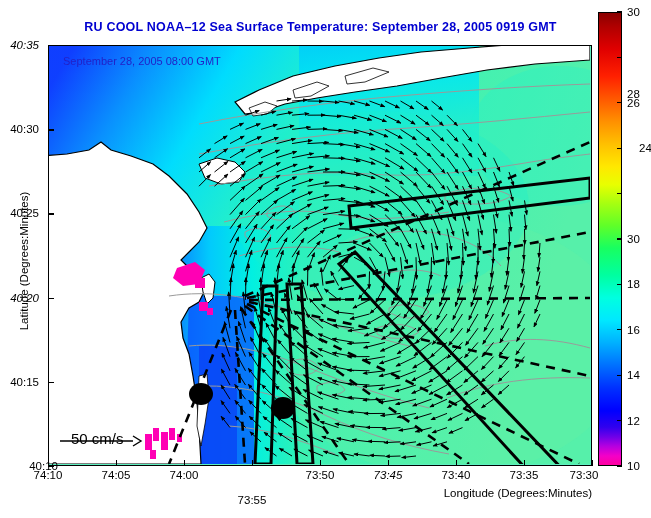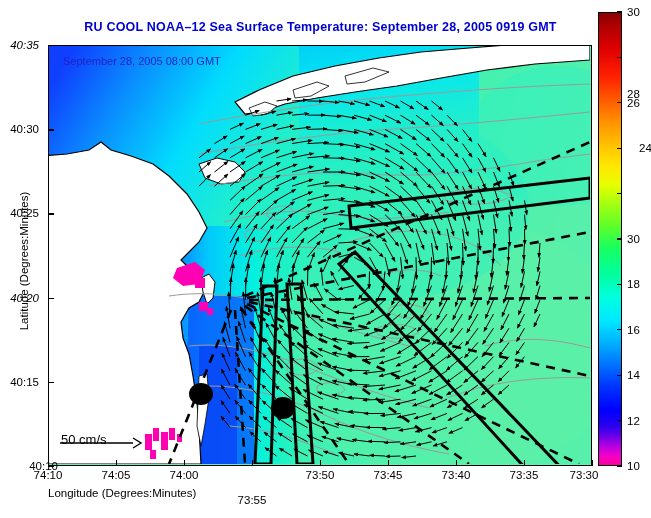--- a/index.html
+++ b/index.html
@@ -18,30 +18,30 @@
         background:#5cf0c0;}
   #plotclip{position:absolute;inset:0;overflow:hidden;}
   #plot svg, #plot .lay{position:absolute;left:0;top:0;width:541px;height:418px;}
 
   
   #annot{position:absolute;left:14px;top:8px;color:#2222c8;font-size:11px;
          line-height:15px;white-space:nowrap;z-index:6;}
 
   
   #vkey{position:absolute;left:8px;bottom:18px;z-index:7;}
-  #vkey .vlab{font-size:13px;color:#000;margin-left:4px;}
+  #vkey .vlab{font-size:15px;color:#000;margin-left:14px;}
   #vkey svg{display:block;}
 
   
   .tick{position:absolute;background:#000;}
   .xtlab{position:absolute;top:469px;font-size:11.5px;color:#000;
          transform:translateX(-50%);white-space:nowrap;}
   .ytlab{position:absolute;font-size:11.5px;color:#000;
          transform:translateY(-50%);text-align:right;white-space:nowrap;}
-  #xaxis-label{position:absolute;left:48px;top:487px;width:544px;text-align:left;
+  #xaxis-label{position:absolute;left:48px;top:487px;width:544px;text-align:right;
                font-size:11.5px;color:#000;}
   #yaxis-label{position:absolute;left:-86px;top:255px;width:220px;text-align:center;
                font-size:11.5px;color:#000;transform:rotate(-90deg);}
 
   
   #cbar{position:absolute;left:598px;top:12px;width:24px;height:454px;
         border:1.2px solid #000;box-sizing:border-box;
         background:linear-gradient(to top,
           #ff00a0 0%, #f400c8 2.0%, #b400e0 4.2%, #7000e8 6.2%,
           #3000ee 8.4%, #0000ff 12%, #0030ff 17%, #0070ff 22%,
@@ -706,21 +706,21 @@
       <div class="xtlab" style="left: 48px;">74:10</div>
       <div class="tick" style="left: 116px; top: 460px; width: 1.4px; height: 6px;"></div>
       <div class="xtlab" style="left: 116px;">74:05</div>
       <div class="tick" style="left: 184px; top: 460px; width: 1.4px; height: 6px;"></div>
       <div class="xtlab" style="left: 184px;">74:00</div>
       <div class="tick" style="left: 252px; top: 460px; width: 1.4px; height: 6px;"></div>
       <div class="xtlab" style="left: 252px; margin-top: 25px;">73:55</div>
       <div class="tick" style="left: 320px; top: 460px; width: 1.4px; height: 6px;"></div>
       <div class="xtlab" style="left: 320px;">73:50</div>
       <div class="tick" style="left: 388px; top: 460px; width: 1.4px; height: 6px;"></div>
-      <div class="xtlab" style="left: 388px;">73:45</div>
+      <div class="xtlab" style="left: 388px; font-style: italic;">73:45</div>
       <div class="tick" style="left: 456px; top: 460px; width: 1.4px; height: 6px;"></div>
       <div class="xtlab" style="left: 456px;">73:40</div>
       <div class="tick" style="left: 524px; top: 460px; width: 1.4px; height: 6px;"></div>
       <div class="xtlab" style="left: 524px;">73:35</div>
       <div class="tick" style="left: 592px; top: 460px; width: 1.4px; height: 6px;"></div>
       <div class="xtlab" style="left: 584px;">73:30</div>
       <div class="tick" style="left: 48px; top: 466px; width: 6px; height: 1.4px;"></div>
       <div class="ytlab" style="left: 0px; width: 39px; top: 466px; margin-left: 19px;">40:10</div>
       <div class="tick" style="left: 48px; top: 381.8px; width: 6px; height: 1.4px;"></div>
       <div class="ytlab" style="left: 0px; width: 39px; top: 381.8px;">40:15</div>

